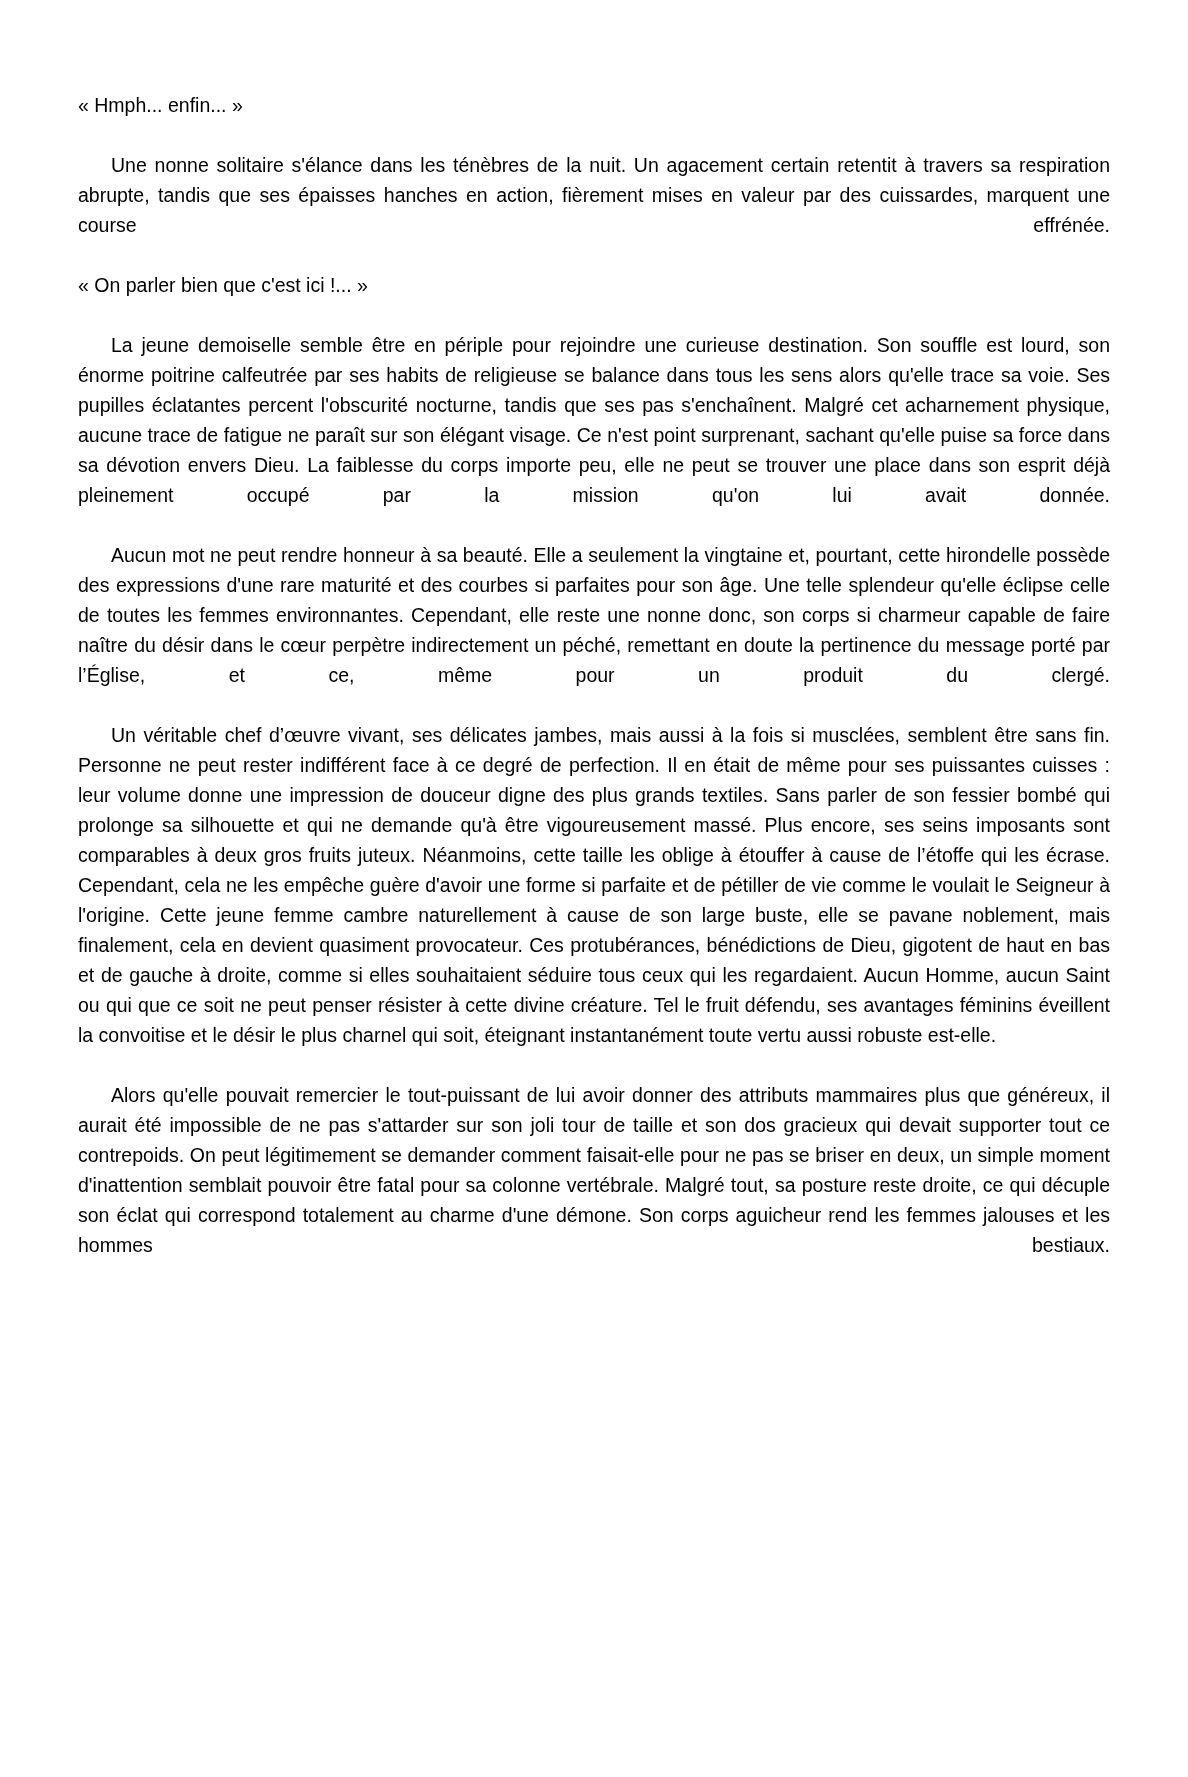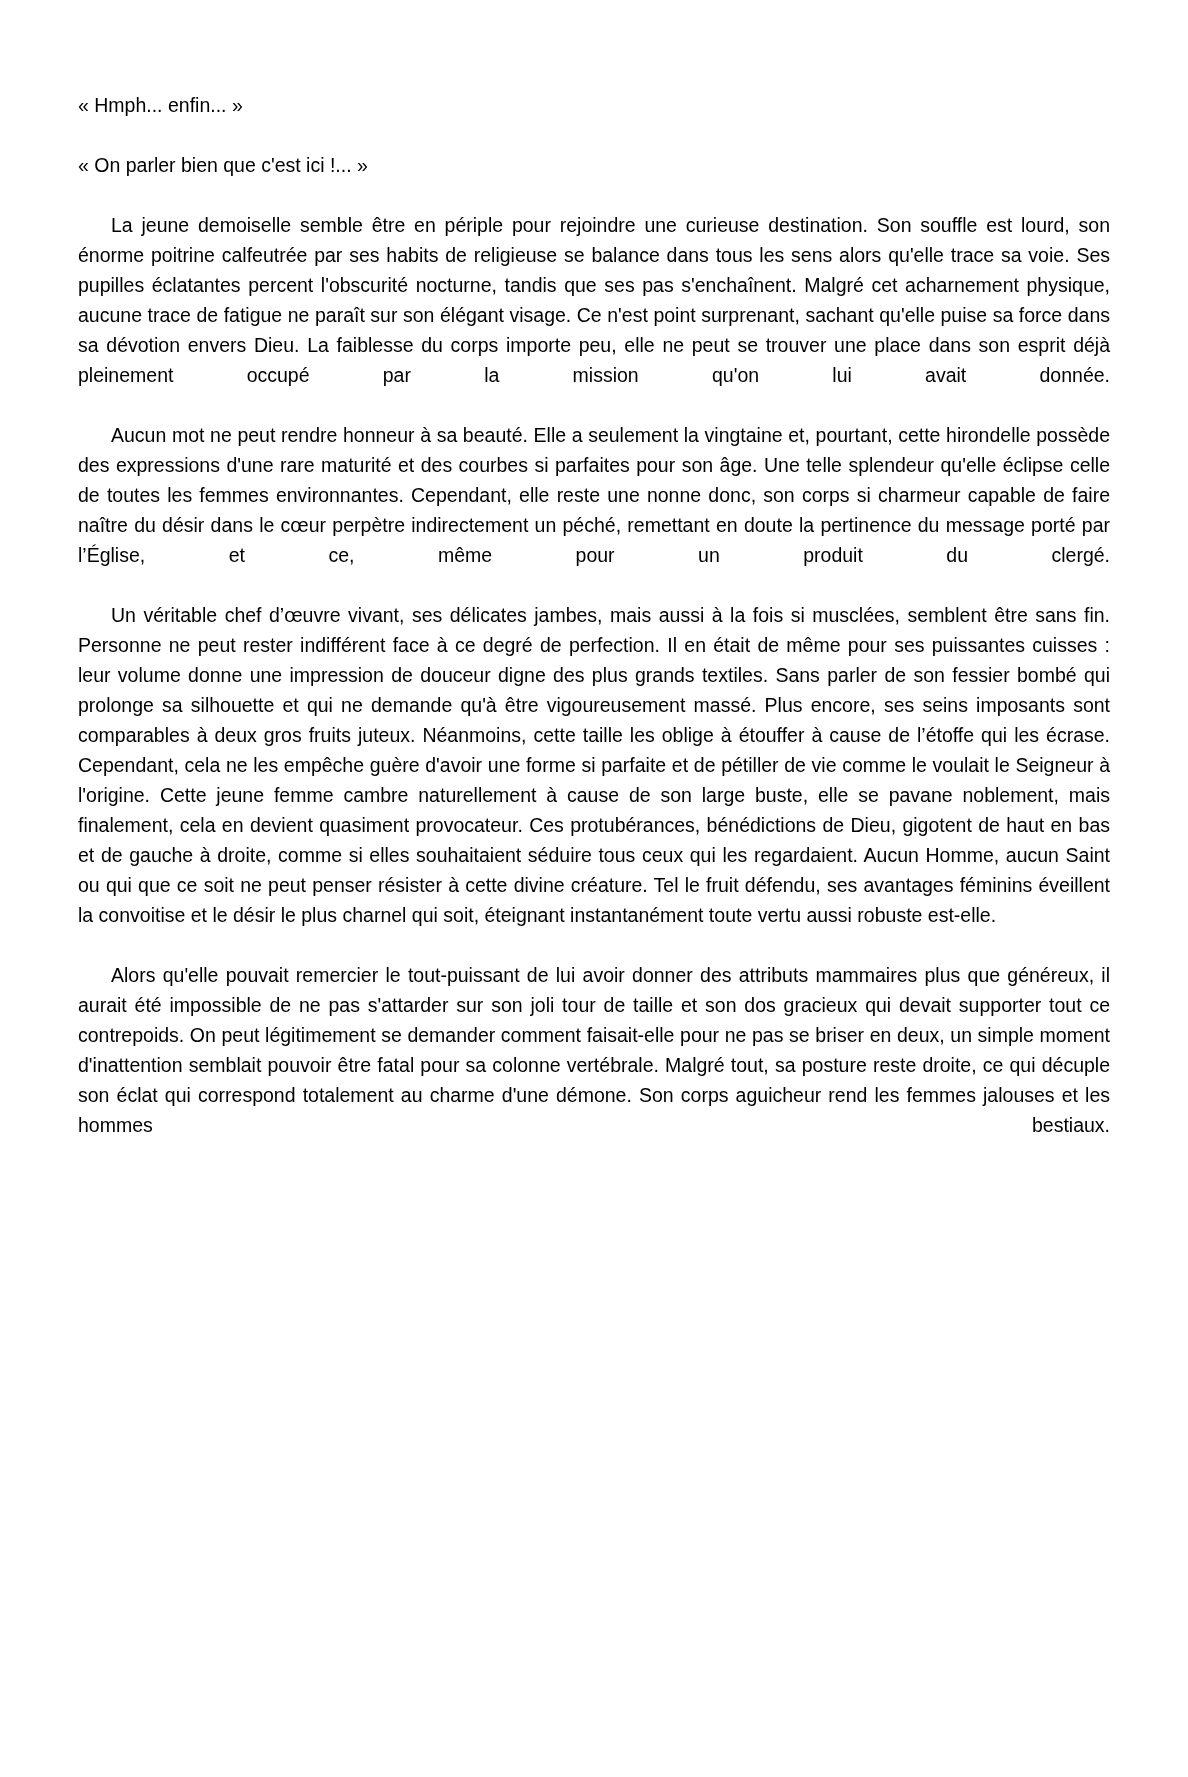--- a/index.html
+++ b/index.html
@@ -34,20 +34,21 @@
   .justify-last {
     text-align-last: justify;
   }
 </style>
 </head>
 <body>
 
 <div class="page">
   <p class="quote">« Hmph... enfin... »</p>
 
+  <p class="para justify-last">Une nonne solitaire s'élance dans les ténèbres de la nuit. Un agacement certain retentit à travers sa respiration abrupte, tandis que ses épaisses hanches en action, fièrement mises en valeur par des cuissardes, marquent une course effrénée.</p>
 
   <p class="quote">« On parler bien que c'est ici !... »</p>
 
   <p class="para justify-last">La jeune demoiselle semble être en périple pour rejoindre une curieuse destination. Son souffle est lourd, son énorme poitrine calfeutrée par ses habits de religieuse se balance dans tous les sens alors qu'elle trace sa voie. Ses pupilles éclatantes percent l'obscurité nocturne, tandis que ses pas s'enchaînent. Malgré cet acharnement physique, aucune trace de fatigue ne paraît sur son élégant visage. Ce n'est point surprenant, sachant qu'elle puise sa force dans sa dévotion envers Dieu. La faiblesse du corps importe peu, elle ne peut se trouver une place dans son esprit déjà pleinement occupé par la mission qu'on lui avait donnée.</p>
 
   <p class="para justify-last">Aucun mot ne peut rendre honneur à sa beauté. Elle a seulement la vingtaine et, pourtant, cette hirondelle possède des expressions d'une rare maturité et des courbes si parfaites pour son âge. Une telle splendeur qu'elle éclipse celle de toutes les femmes environnantes. Cependant, elle reste une nonne donc, son corps si charmeur capable de faire naître du désir dans le cœur perpètre indirectement un péché, remettant en doute la pertinence du message porté par l’Église, et ce, même pour un produit du clergé.</p>
 
   <p class="para">Un véritable chef d’œuvre vivant, ses délicates jambes, mais aussi à la fois si musclées, semblent être sans fin. Personne ne peut rester indifférent face à ce degré de perfection. Il en était de même pour ses puissantes cuisses : leur volume donne une impression de douceur digne des plus grands textiles. Sans parler de son fessier bombé qui prolonge sa silhouette et qui ne demande qu'à être vigoureusement massé. Plus encore, ses seins imposants sont comparables à deux gros fruits juteux. Néanmoins, cette taille les oblige à étouffer à cause de l’étoffe qui les écrase. Cependant, cela ne les empêche guère d'avoir une forme si parfaite et de pétiller de vie comme le voulait le Seigneur à l'origine. Cette jeune femme cambre naturellement à cause de son large buste, elle se pavane noblement, mais finalement, cela en devient quasiment provocateur. Ces protubérances, bénédictions de Dieu, gigotent de haut en bas et de gauche à droite, comme si elles souhaitaient séduire tous ceux qui les regardaient. Aucun Homme, aucun Saint ou qui que ce soit ne peut penser résister à cette divine créature. Tel le fruit défendu, ses avantages féminins éveillent la convoitise et le désir le plus charnel qui soit, éteignant instantanément toute vertu aussi robuste est-elle.</p>
 
   <p class="para justify-last">Alors qu'elle pouvait remercier le tout-puissant de lui avoir donner des attributs mammaires plus que généreux, il aurait été impossible de ne pas s'attarder sur son joli tour de taille et son dos gracieux qui devait supporter tout ce contrepoids. On peut légitimement se demander comment faisait-elle pour ne pas se briser en deux, un simple moment d'inattention semblait pouvoir être fatal pour sa colonne vertébrale. Malgré tout,  sa posture reste droite, ce qui décuple son éclat qui correspond totalement au charme d'une démone. Son corps aguicheur rend les femmes jalouses et les hommes bestiaux.</p>

